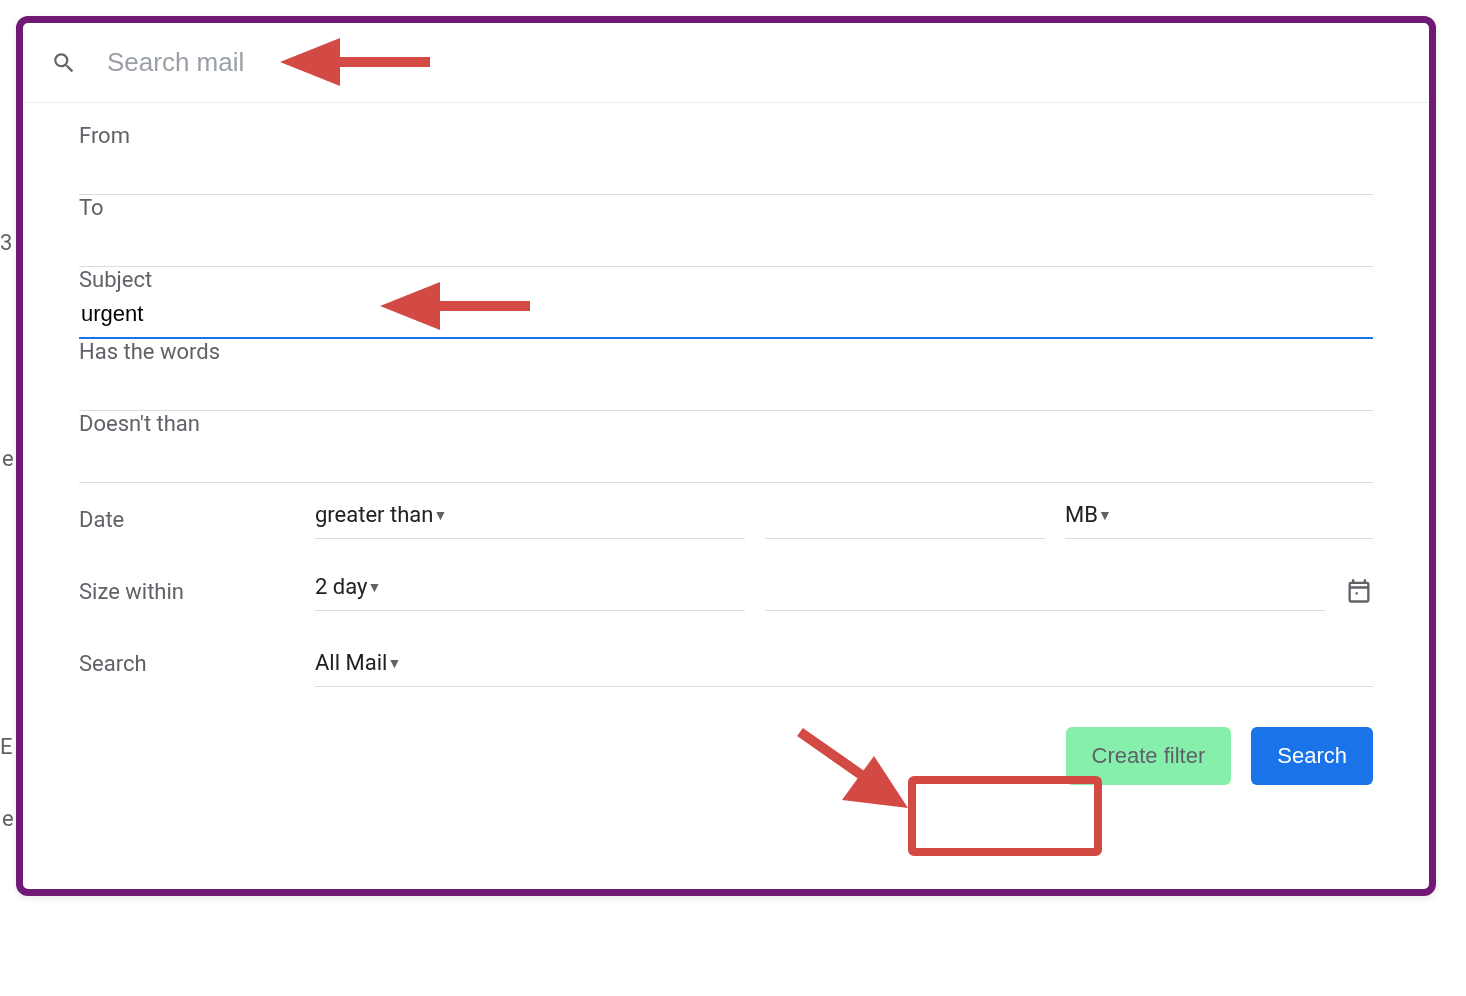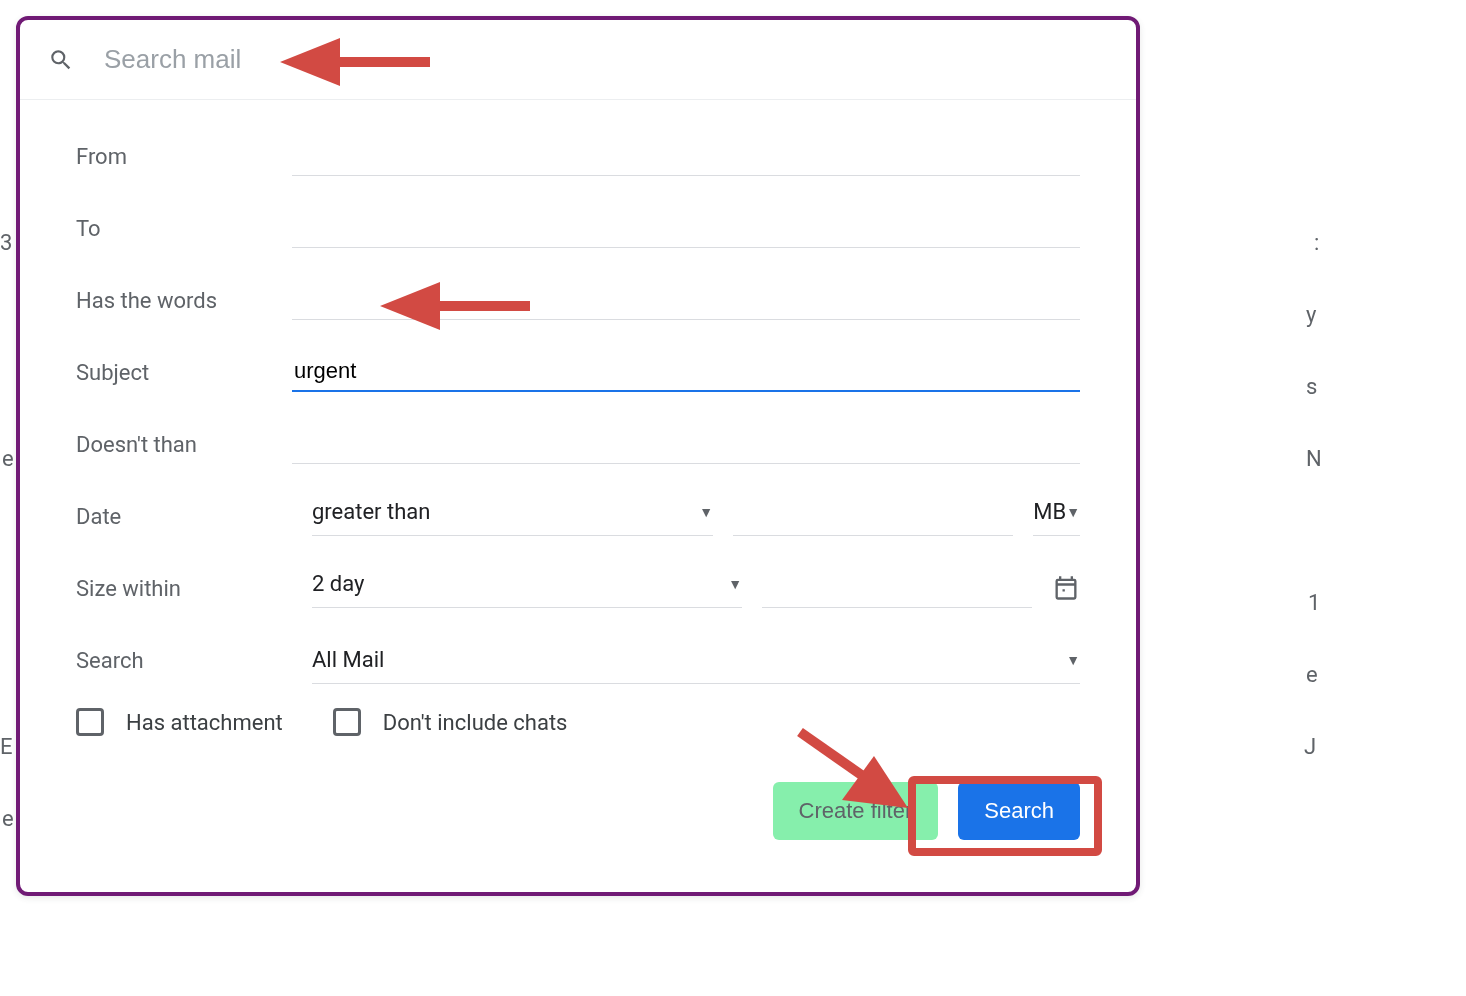--- a/index.html
+++ b/index.html
@@ -7,22 +7,22 @@
     margin: 0; padding: 0;
     font-family: Roboto, "Helvetica Neue", Arial, sans-serif;
     background: #fff;
     width: 1466px; height: 996px;
     overflow: hidden;
     color: #202124;
   }
   .panel {
     position: absolute;
     left: 16px; top: 16px;
-    width: 1124px; height: 880px;
-    border: 4px solid #701a75;
+    width: 1420px; height: 880px;
+    border: 7px solid #701a75;
     border-radius: 12px;
     background: #fff;
     box-shadow: 0 2px 6px rgba(60,64,67,.12);
   }
   .search-bar {
     height: 80px;
     border-bottom: 1px solid #eceef0;
     display: flex;
     align-items: center;
     padding: 0 28px;
@@ -36,22 +36,22 @@
     flex: 1;
     background: transparent;
   }
   .search-input::placeholder { color: #9aa0a6; }
 
   .form {
     padding: 20px 56px 20px 56px;
   }
   .row {
     display: flex;
-    align-items: center;
     min-height: 72px;
+    flex-direction: column;
   }
   .label {
     width: 216px;
     color: #5f6368;
     font-size: 22px;
     flex-shrink: 0;
   }
   .field-line {
     flex: 1;
     border-bottom: 1px solid #dadce0;
@@ -72,21 +72,21 @@
 
   .multi-row {
     display: flex;
     align-items: center;
     min-height: 72px;
     gap: 20px;
   }
   .dropdown {
     display: flex;
     align-items: center;
-    justify-content: space-between;
+    justify-content: flex-start;
     border-bottom: 1px solid #dadce0;
     height: 40px;
     font-size: 22px;
     color: #202124;
     cursor: pointer;
     padding-bottom: 8px;
   }
   .dropdown .caret {
     color: #5f6368;
     font-size: 14px;
@@ -189,30 +189,30 @@
     </div>
 
     <div class="row">
       <div class="label">To</div>
       <div class="field-line">
         <input class="text-input" type="text" value="" style="">
       </div>
     </div>
 
     <div class="row">
-      <div class="label">Has the words</div>
-      <div class="field-line">
-        <input class="text-input" type="text" value="" style="">
-      </div>
-    </div>
-
-    <div class="row">
       <div class="label">Subject</div>
       <div class="field-line focused">
         <input class="text-input" type="text" value="urgent" style="">
+      </div>
+    </div>
+
+    <div class="row">
+      <div class="label">Has the words</div>
+      <div class="field-line">
+        <input class="text-input" type="text" value="" style="">
       </div>
     </div>
 
     <div class="row">
       <div class="label">Doesn't than</div>
       <div class="field-line">
         <input class="text-input" type="text" value="" style="">
       </div>
     </div>
 
@@ -246,30 +246,20 @@
     </div>
 
     <div class="multi-row">
       <div class="label">Search</div>
       <div class="dropdown" style="flex:1;margin-top:8px;">
         <span>All Mail</span>
         <span class="caret">▼</span>
       </div>
     </div>
 
-    <div class="cb-row">
-      <div class="cb-item">
-        <div class="checkbox-box"></div>
-        <span class="cb-label">Has attachment</span>
-      </div>
-      <div class="cb-item">
-        <div class="checkbox-box"></div>
-        <span class="cb-label">Don't include chats</span>
-      </div>
-    </div>
 
     <div class="button-row">
       <button class="btn btn-filter">Create filter</button>
       <button class="btn btn-search">Search</button>
     </div>
 
   </div>
 </div>
 
 <svg class="anno" style="left:0; top:0; width:1466px; height:996px;">

